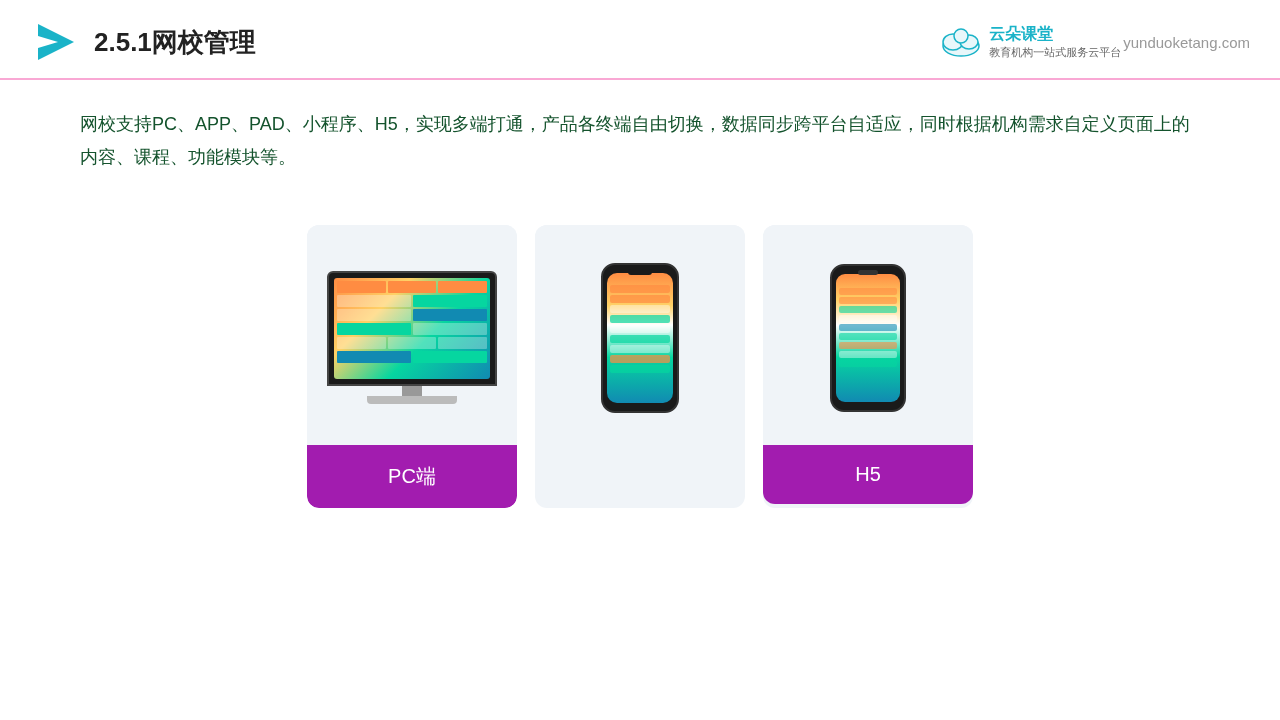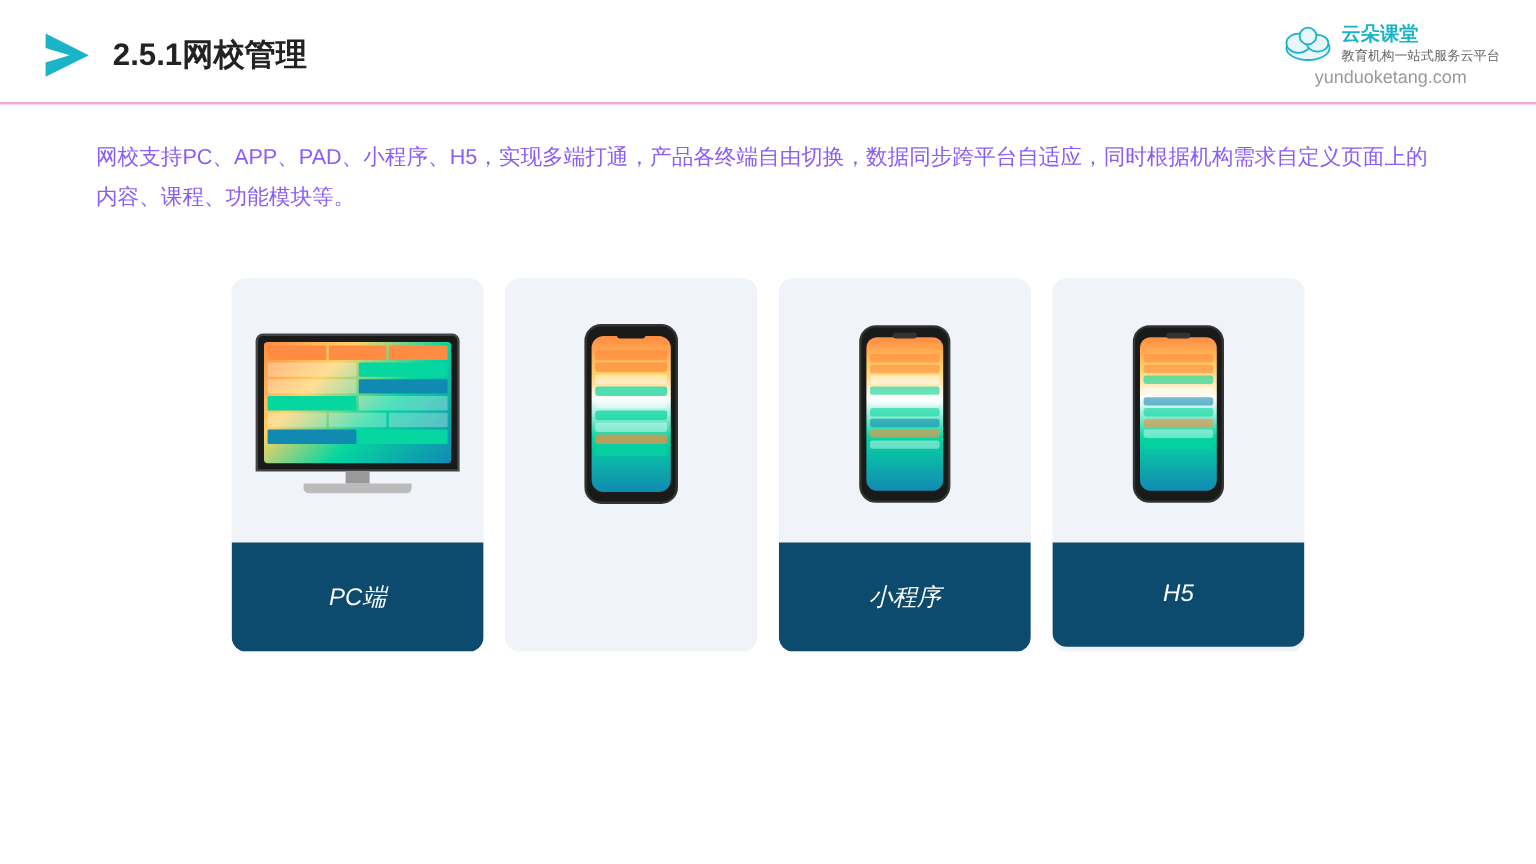--- a/index.html
+++ b/index.html
@@ -28,21 +28,20 @@
       width: 48px;
       height: 48px;
     }
     .page-title {
       font-size: 26px;
       font-weight: 600;
       color: #222;
     }
     .header-right {
       display: flex;
-      flex-direction: column;
       align-items: center;
       gap: 2px;
     }
     .brand-logo {
       display: flex;
       align-items: center;
       gap: 6px;
     }
     .brand-name {
       font-size: 16px;
@@ -56,21 +55,21 @@
     }
     .brand-url {
       font-size: 15px;
       color: #999;
     }
 
     
     .description {
       padding: 28px 80px 10px 80px;
       font-size: 18px;
-      color: #8b5cf6;
+      color: #14532d;
       line-height: 1.85;
     }
 
     
     .cards-section {
       display: flex;
       justify-content: center;
       gap: 18px;
       padding: 30px 60px 20px 60px;
       margin-top: 10px;
@@ -89,28 +88,27 @@
       width: 100%;
       height: 220px;
       display: flex;
       align-items: center;
       justify-content: center;
       padding: 16px 12px 10px;
       background: #f0f4f8;
     }
     .card-label {
       width: 100%;
-      background: #0c4a6e;
+      background: #a21caf;
       color: #fff;
       font-size: 20px;
       font-weight: 500;
       text-align: center;
-      padding: 32px 0;
+      padding: 18px 0;
       border-radius: 0 0 12px 12px;
-      font-style: italic;
     }
 
     
     .pc-mockup {
       display: flex;
       flex-direction: column;
       align-items: center;
       width: 180px;
     }
     .pc-screen-outer {
@@ -379,41 +377,20 @@
             <div class="phone-screen-row"></div>
             <div class="phone-screen-row orange"></div>
             <div class="phone-screen-row teal"></div>
           </div>
         </div>
       </div>
     </div>
   </div>
 
 
-  <div class="card">
-    <div class="card-image-area">
-      <div style="display:flex;flex-direction:column;align-items:center;">
-        <div class="mini-phone-outer">
-          <div class="mini-phone-notch"></div>
-          <div class="mini-phone-screen">
-            <div class="mini-row orange"></div>
-            <div class="mini-row orange"></div>
-            <div class="mini-row"></div>
-            <div class="mini-row teal"></div>
-            <div class="mini-row"></div>
-            <div class="mini-row teal"></div>
-            <div class="mini-row blue"></div>
-            <div class="mini-row orange"></div>
-            <div class="mini-row"></div>
-          </div>
-        </div>
-      </div>
-    </div>
-    <div class="card-label">小程序</div>
-  </div>
 
   <div class="card">
     <div class="card-image-area">
       <div style="display:flex;flex-direction:column;align-items:center;">
         <div class="mini-phone-outer">
           <div class="mini-phone-notch"></div>
           <div class="mini-phone-screen">
             <div class="mini-row orange"></div>
             <div class="mini-row orange"></div>
             <div class="mini-row teal"></div>

